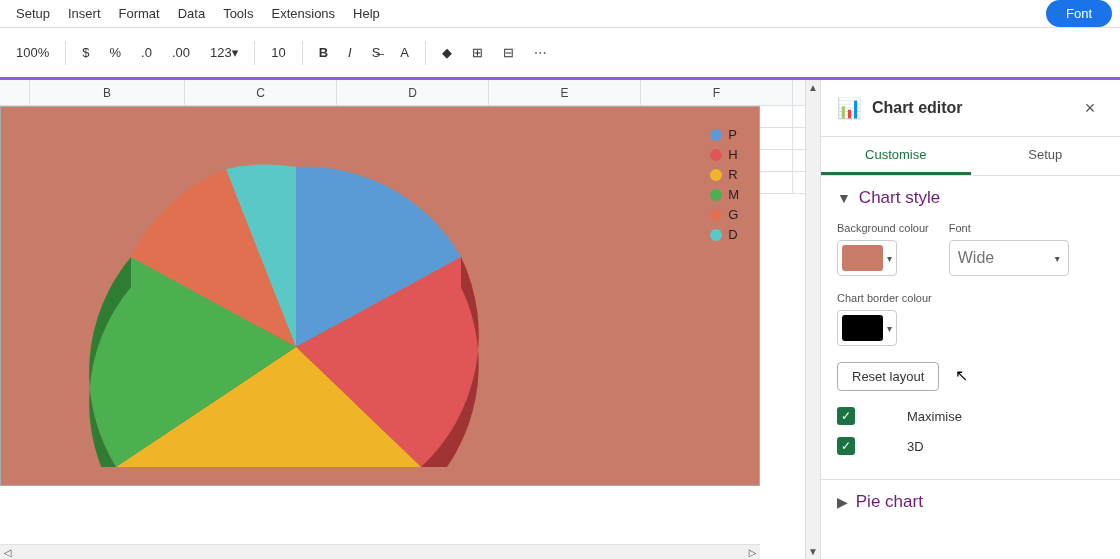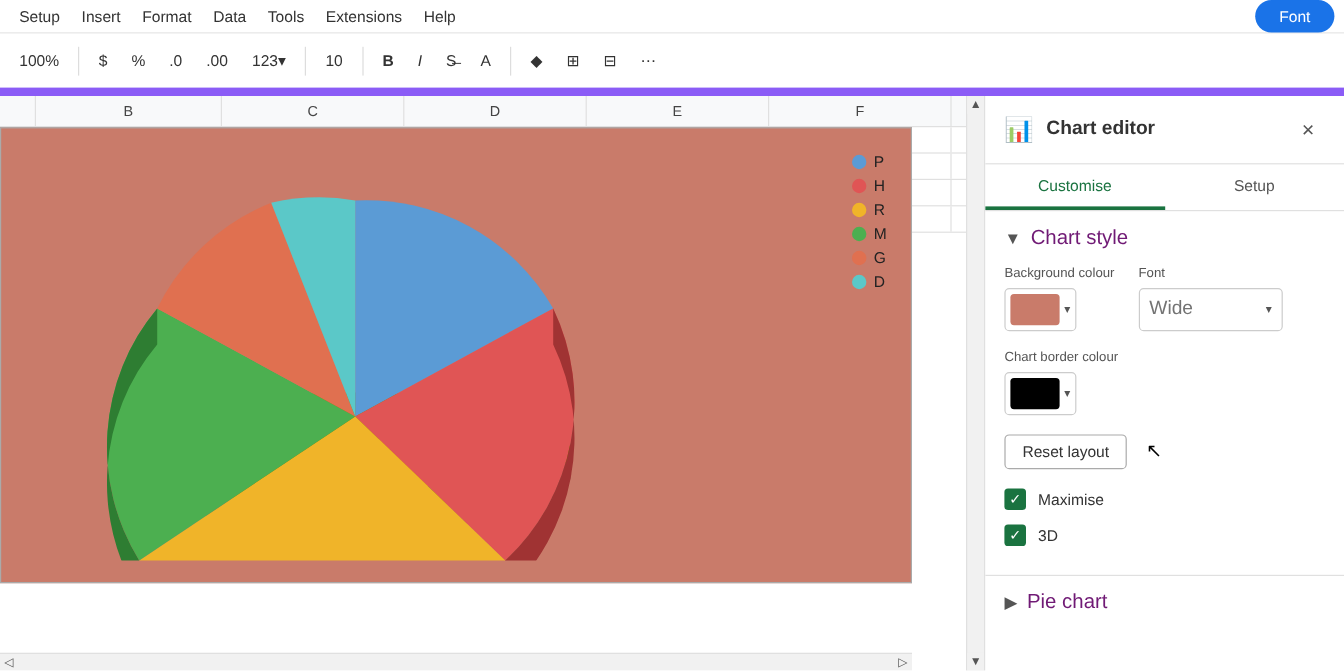--- a/index.html
+++ b/index.html
@@ -2,21 +2,21 @@
 <html><head>
   <meta charset="utf-8">
   <style>
     * { box-sizing: border-box; margin: 0; padding: 0; }
     body { font-family: Arial, sans-serif; font-size: 13px; background: #fff; width: 1120px; height: 559px; overflow: hidden; display: flex; flex-direction: column; }
 
     
     .toolbar {
       height: 52px;
       background: #fff;
-      border-bottom: 7px solid #8b5cf6;
+      border-bottom: 3px solid #8b5cf6;
       display: flex;
       align-items: center;
       padding: 0 8px;
       gap: 4px;
     }
     .menu-bar {
       height: 28px;
       background: #fff;
       display: flex;
       align-items: center;
@@ -324,21 +324,21 @@
       width: 18px;
       height: 18px;
       background: #1a7340;
       border-radius: 3px;
       display: flex;
       align-items: center;
       justify-content: center;
       cursor: pointer;
     }
     .checkmark { color: #fff; font-size: 12px; }
-    .checkbox-label { font-size: 13px; color: #333; }
+    .checkbox-label { font-size: 13px; color: #333; margin-left: 42px; }
 
     
     .section-collapsed {
       padding: 12px 16px;
       border-top: 1px solid #e0e0e0;
       display: flex;
       align-items: center;
       gap: 8px;
       cursor: pointer;
     }

